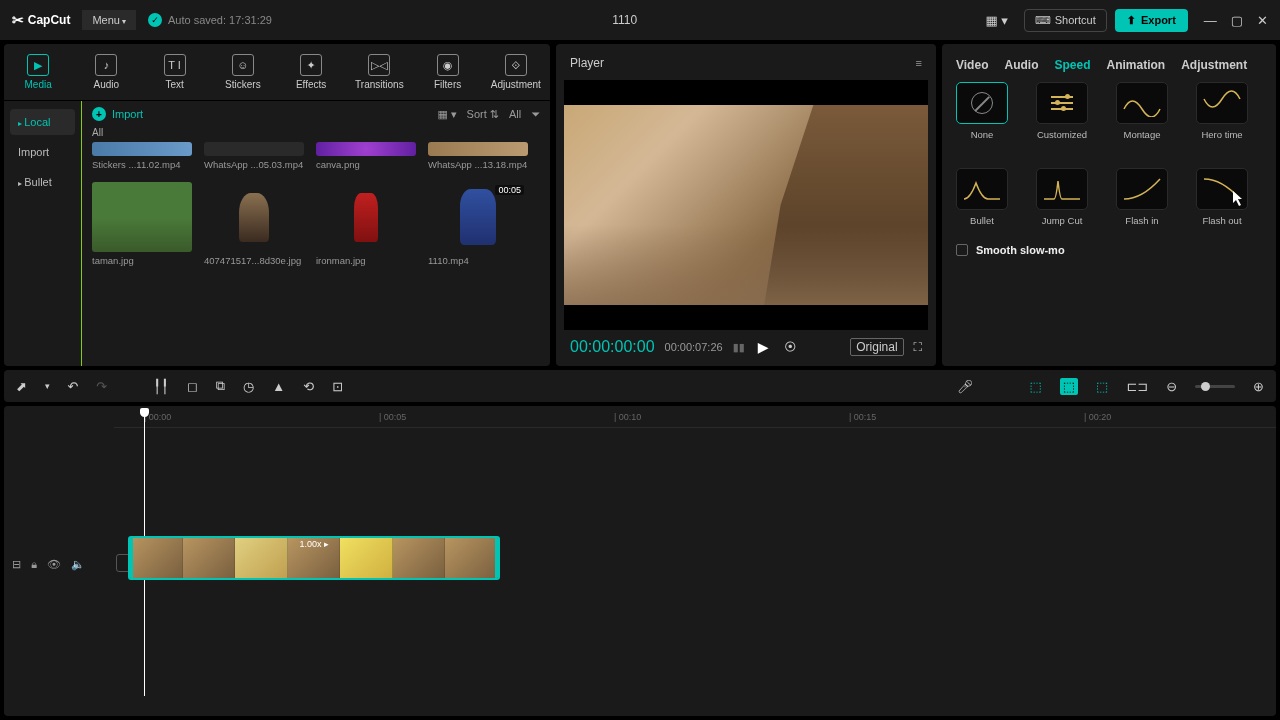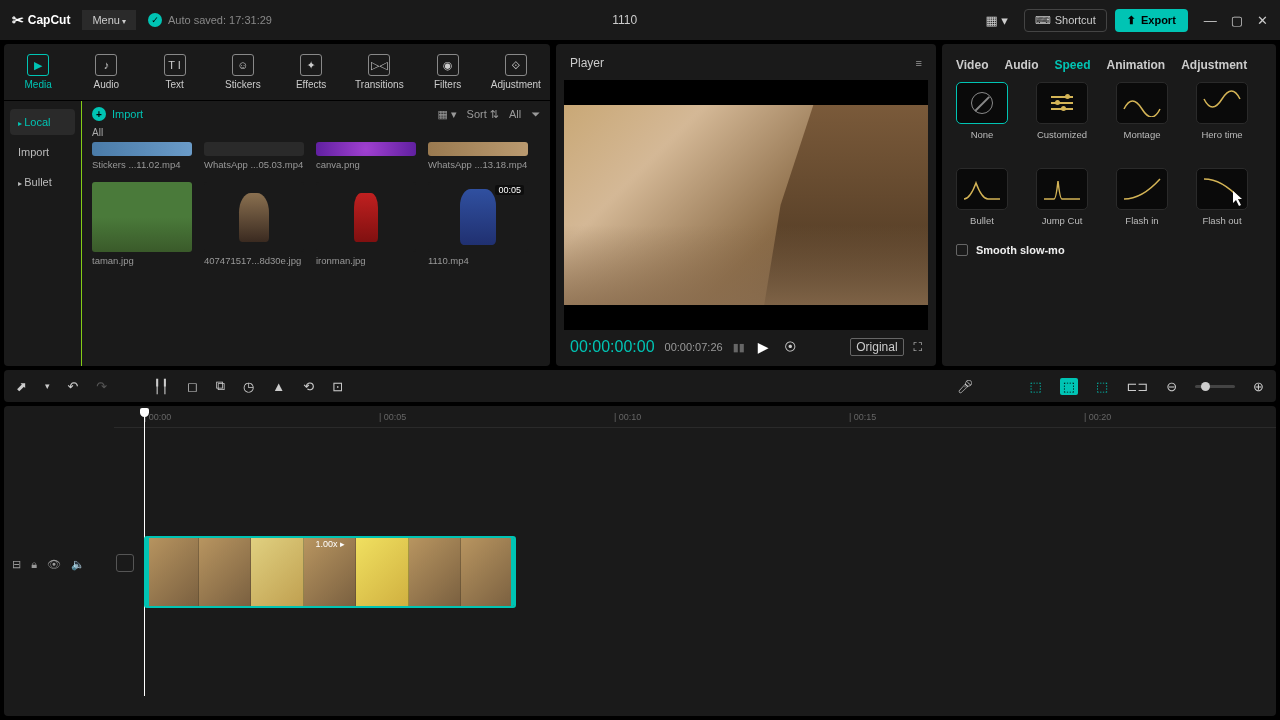--- a/index.html
+++ b/index.html
@@ -101,21 +101,21 @@
 
 
 .timeline { flex: 1; background: #1a1a1a; margin: 4px; border-radius: 4px; position: relative; padding-top: 4px;}
 .ruler { height: 18px; position: relative; margin-left: 110px; color: #666; font-size: 9px; border-bottom: 1px solid #2a2a2a;}
 .ruler-mark { position: absolute; top: 2px; }
 .playhead { position: absolute; top: 4px; bottom: 20px; width: 1px; background: #fff; left: 140px; }
 .playhead::before { content:""; position:absolute; top:-2px; left:-4px; width:9px; height:9px; background:#fff; border-radius: 2px 2px 50% 50%;}
 .track-area { position: relative; height: 250px; margin-left: 0;}
 .track-controls { position: absolute; left: 8px; top: 130px; display: flex; gap: 10px; color: #999; font-size: 11px;}
 .track-controls span { cursor: pointer; }
-.clip { position: absolute; left: 140px; top: 108px; width: 372px; height: 72px; border: 2px solid #00c4b4; border-radius: 3px; background: #2a3530; overflow: hidden;}
+.clip { position: absolute; left: 124px; top: 108px; width: 372px; height: 44px; border: 2px solid #00c4b4; border-radius: 3px; background: #2a3530; overflow: hidden;}
 .clip-label { position: absolute; top: 1px; left: 50%; transform: translateX(-50%); font-size: 9px; color: #fff; z-index: 2;}
 .clip-thumbs { display: flex; height: 100%; }
 .clip-thumbs div { flex: 1; background: linear-gradient(135deg,#b89560,#7a6040); border-right: 1px solid rgba(0,0,0,0.3);}
 .clip-thumbs div:nth-child(3) { background: linear-gradient(135deg,#e0d080,#c0a050);}
 .clip-thumbs div:nth-child(5) { background: linear-gradient(135deg,#f0e060,#d0b040);}
 .clip::before, .clip::after { content:""; position:absolute; top:0; width:5px; height:100%; background:#00c4b4;}
 .clip::before { left:-2px; border-radius: 3px 0 0 3px;}
 .clip::after { right:-2px; border-radius: 0 3px 3px 0;}
 .mini-sq { position: absolute; left: 112px; top: 126px; width: 18px; height: 18px; border: 1px solid #555; border-radius: 3px; cursor: pointer;}
 .scroll-track { position: absolute; bottom: 4px; left: 100px; right: 20px; height: 6px; }

